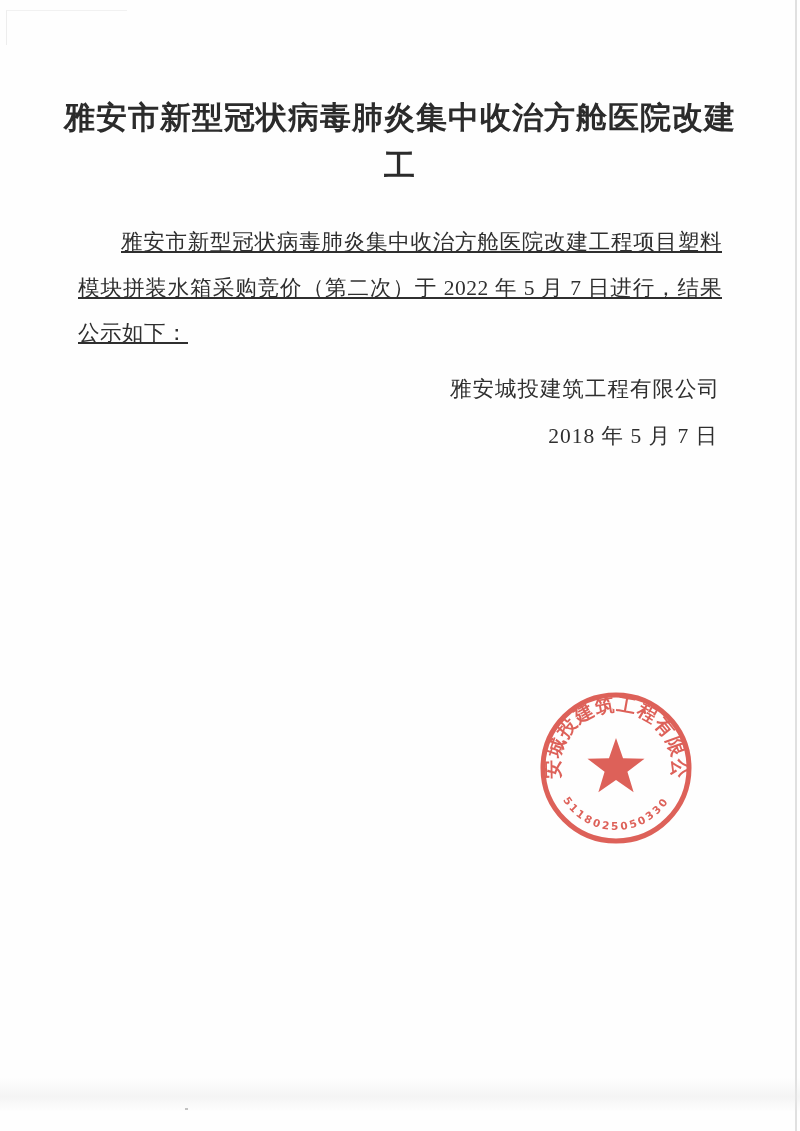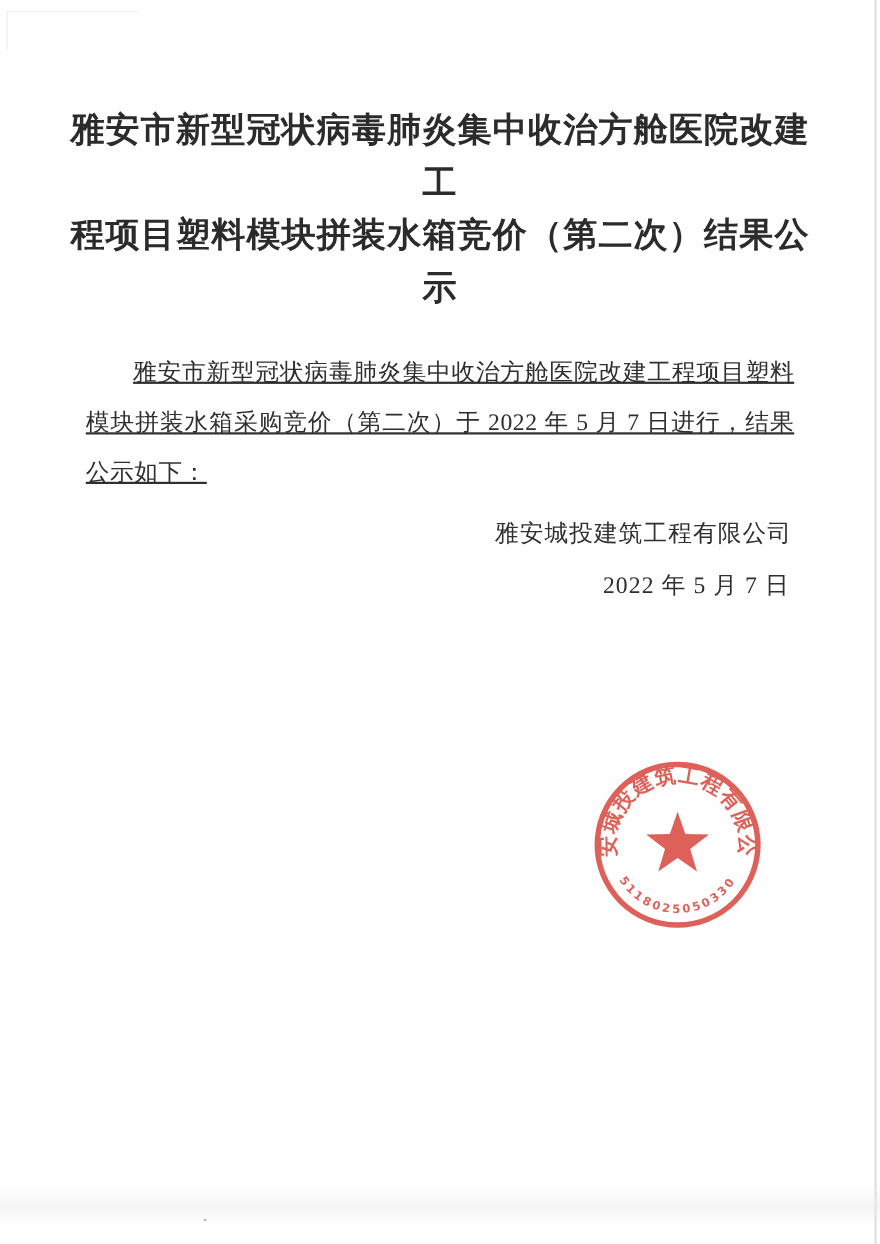--- a/index.html
+++ b/index.html
@@ -96,32 +96,31 @@
 
 <div class="page">
 
   <div class="scan-corner-tl"></div>
   <div class="scan-edge-right"></div>
   <div class="scan-noise-bottom"></div>
   <div class="scan-speck"></div>
 
   <h1 class="doc-title">
     <span>雅安市新型冠状病毒肺炎集中收治方舱医院改建工</span>
-    <span>程项目塑料模块拼装水箱竞价（第二次）结果公示</span>
   </h1>
 
   <div class="doc-body">
     <div>
         <p class="para indent"><span>雅安市新型冠状病毒肺炎集中收治方舱医院改建工程项目塑料模块拼装水箱采购竞价（第二次）于 2022 年 5 月 7 日进行，结果公示如下：</span></p>
       </div>
   </div>
 
   <div class="signature">
     <div class="sig-company">雅安城投建筑工程有限公司</div>
-    <div class="sig-date">2022 年 5 月 7 日</div>
+    <div class="sig-date">2018 年 5 月 7 日</div>
   </div>
 
   <svg class="stamp" viewBox="0 0 160 160" width="160" height="160" aria-hidden="true">
     <defs>
       <path id="seal-top-arc" d="M 26.4 99.4 A 57 57 0 1 1 133.6 99.4" fill="none"></path>
       <path id="seal-bottom-arc" d="M 26.3 111 A 62 62 0 0 0 133.7 111" fill="none"></path>
     </defs>
     <circle cx="80" cy="80" r="73" fill="none" stroke-width="5" stroke="#d9453c"></circle>
     <polygon points="0,-30 7.05,-9.71 28.53,-9.27 11.41,3.71 17.63,24.27 0,12 -17.63,24.27 -11.41,3.71 -28.53,-9.27 -7.05,-9.71" transform="translate(80,80)" fill="#d9453c"></polygon>
     <text font-size="19" letter-spacing="1" font-weight="700" font-family="Liberation Serif, serif" fill="#d9453c">

